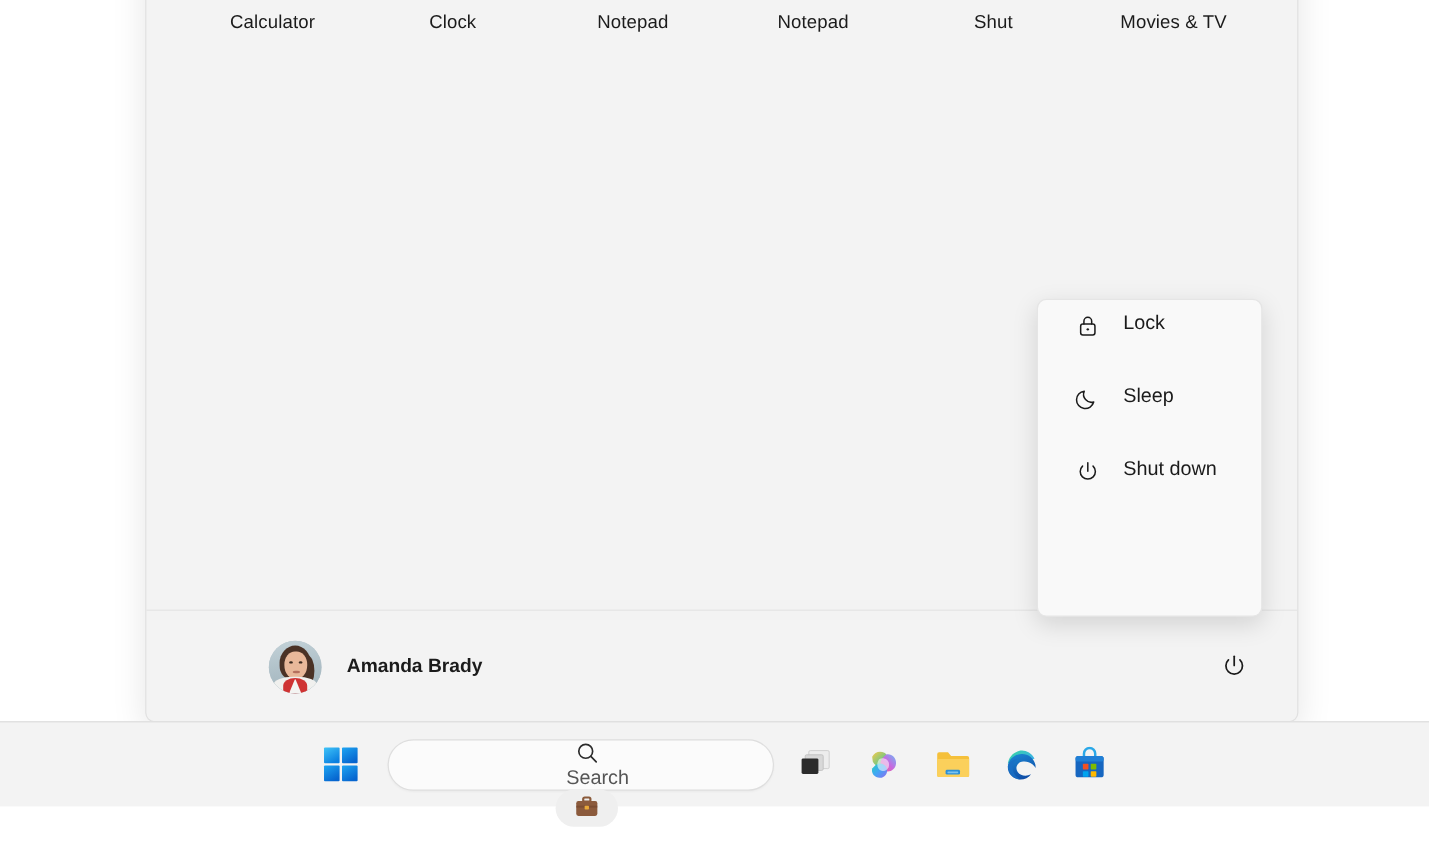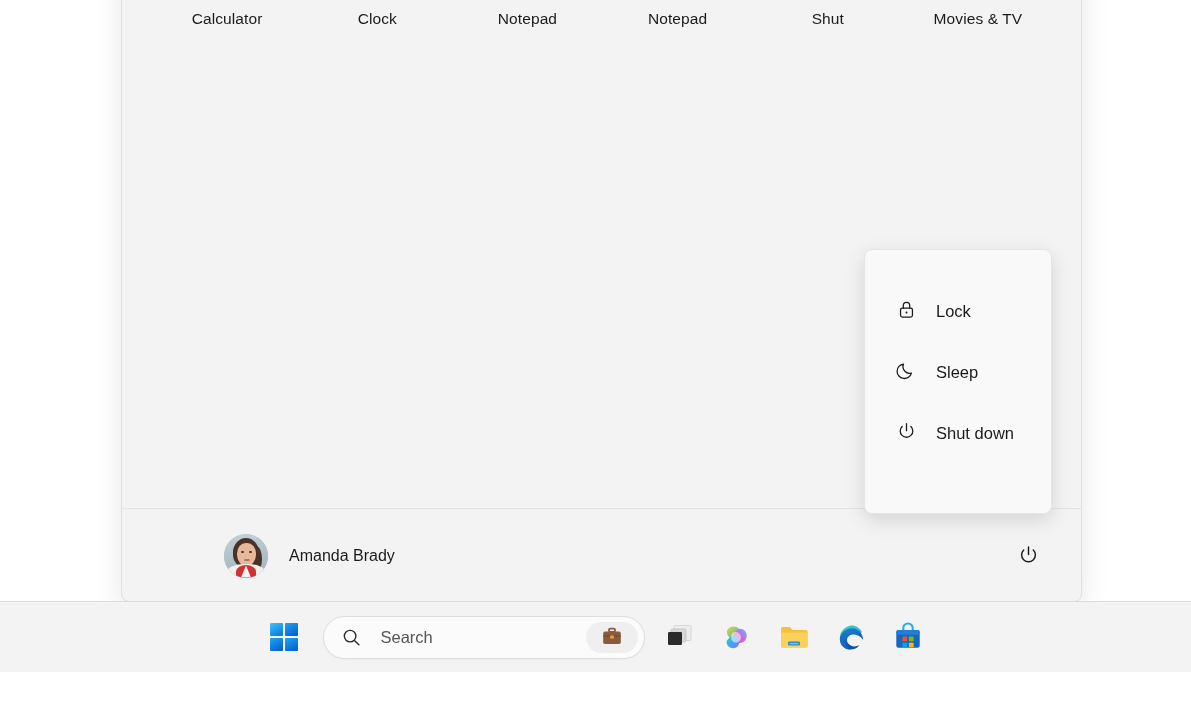--- a/index.html
+++ b/index.html
@@ -114,20 +114,21 @@
   #avatar .eyeR  { position:absolute; left:25px; top:17px; width:3px; height:2px; border-radius:50%; background:#3a2a20; }
   #avatar .mouth { position:absolute; left:20px; top:25px; width:6px; height:2px; border-radius:40%; background:#b5705e; }
   #avatar .body  { position:absolute; left:4px; bottom:0; width:36px; height:14px; border-radius:46% 46% 0 0; background:#f0f0ee; }
   #avatar .scarf { position:absolute; left:12px; bottom:0; width:20px; height:13px; border-radius:50% 50% 0 0; background:#cf3333; }
   #avatar .collar{ position:absolute; left:17px; bottom:0; width:10px; height:12px; background:#f4f4f2; clip-path:polygon(50% 0,100% 100%,0 100%); }
 
   #account-name {
     font-size: 16px;
     color: #1b1b1b;
     white-space: nowrap;
+    font-weight: bold;
   }
   #power-button {
     margin-left: auto;
     width: 42px;
     height: 42px;
     display: flex;
     align-items: center;
     justify-content: center;
     border-radius: 6px;
     cursor: default;
@@ -143,21 +144,21 @@
     background: #f9f9f9;
     border: 1px solid #e5e5e5;
     border-radius: 8px;
     box-shadow: 0 6px 20px rgba(0,0,0,0.13);
     padding: 10px 0;
     z-index: 40;
   }
   .power-item {
     height: 61px;
     display: flex;
-    align-items: flex-end;
+    align-items: flex-start;
     gap: 18px;
     padding: 0 0 0 24px;
     cursor: default;
     border-radius: 5px;
     margin: 0 6px;
   }
   .power-icon {
     width: 23px;
     height: 23px;
     display: flex;
@@ -208,20 +209,21 @@
     height: 43px;
     background: #fbfbfb;
     border: 1px solid #dedede;
     border-radius: 22px;
     display: flex;
     align-items: center;
     padding: 0 6px 0 17px;
     box-shadow: 0 1px 2px rgba(0,0,0,0.04);
     cursor: default;
     margin-left: 4px;
+    flex-direction: column;
   }
   #search-icon-wrap {
     width: 22px; height: 22px;
     display:flex; align-items:center; justify-content:center;
     flex: none;
   }
   #search-placeholder {
     margin-left: 18px;
     font-size: 16.5px;
     color: #555555;

